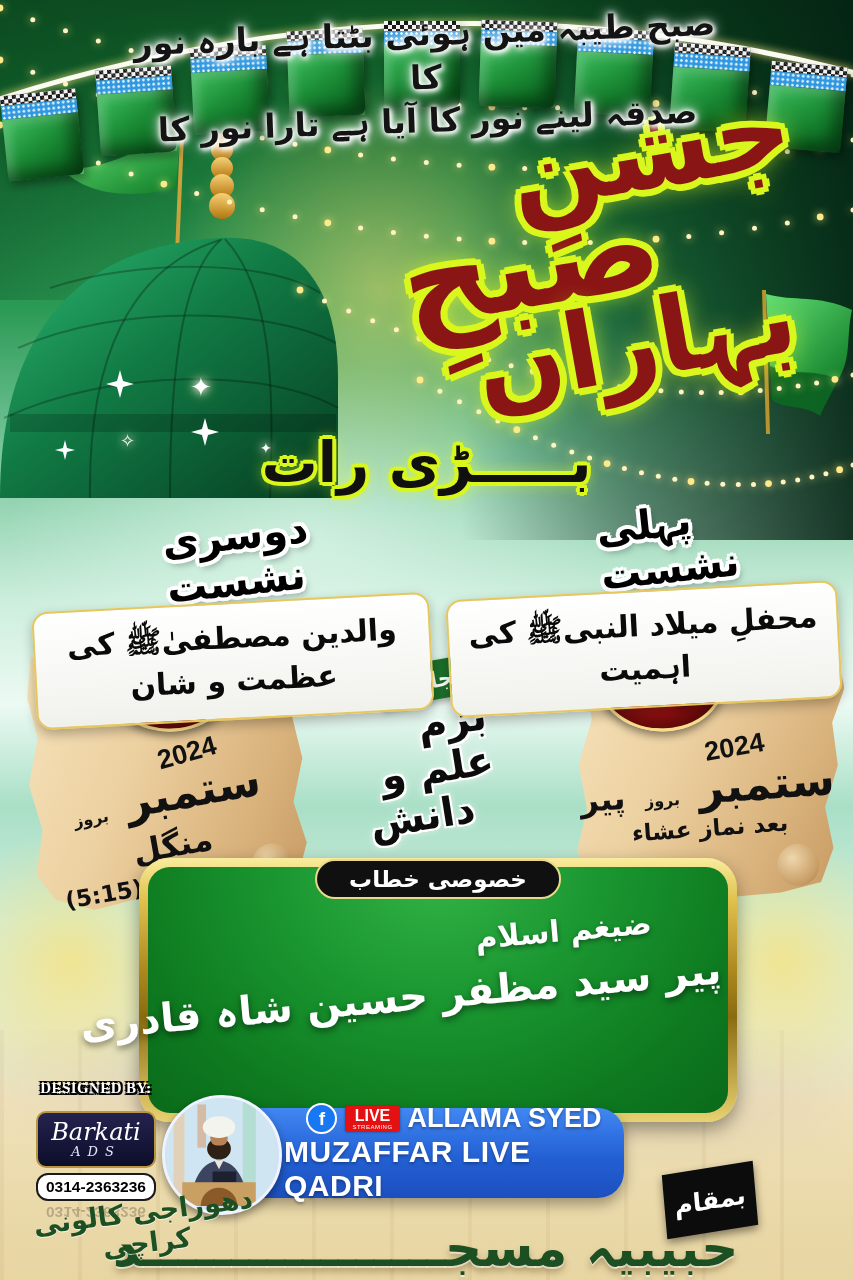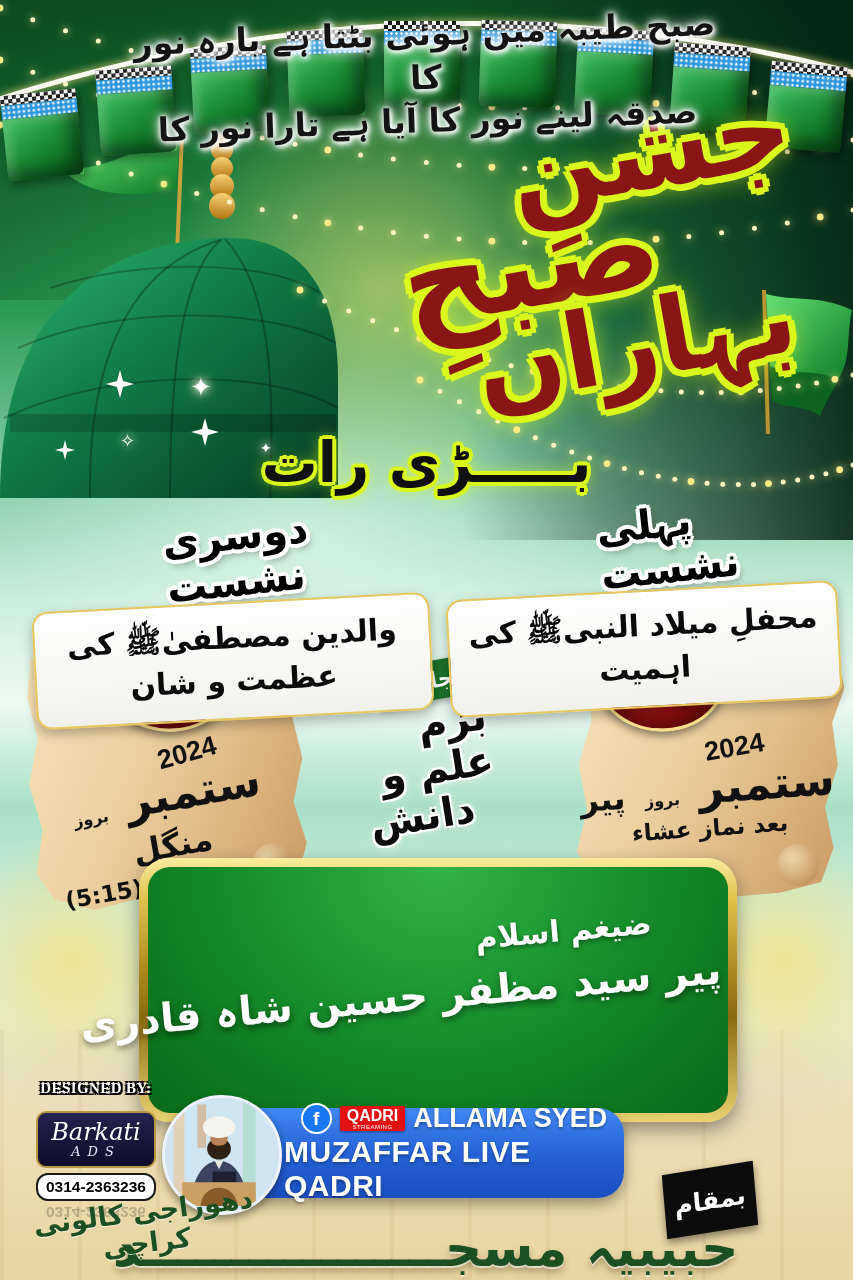--- a/index.html
+++ b/index.html
@@ -495,20 +495,21 @@
         <span>ستمبر</span>
         <span class="scroll-prefix">بروز</span>
         <span class="scroll-weekday">منگل</span>
       </div>
       <div class="scroll-time">بعد اذانِ فجر (5:15)</div>
     </div>
   </div>
 
   <div class="banner">
     <div class="banner-inner">
+      <div class="special-badge">خصوصی خطاب</div>
       <div class="honorific">ضیغم اسلام</div>
       <div class="speaker-name">پیر سید مظفر حسین شاہ قادری</div>
     </div>
   </div>
 
   <div class="designer">
     <div class="designer-heading">DESIGNED BY:</div>
     <div class="designer-box">
       <div class="designer-brand">Barkati</div>
       <div class="designer-sub">ADS</div>
@@ -531,21 +532,21 @@
         <ellipse cx="50" cy="27" rx="15" ry="10" fill="#f4f4ee"></ellipse>
         <rect x="44" y="68" width="22" height="10" rx="1" fill="#1c2030"></rect>
         <rect x="16" y="78" width="68" height="22" fill="#c99f62"></rect>
         <path d="M33,100 A17,17 0 0 1 67,100 Z" fill="#8a5a28"></path>
       </svg>
     </div>
     <div class="live-content">
       <div class="live-row">
         <div class="fb-circle">f</div>
         <div class="live-badge">
-          <span class="live-word">QADRI</span>
+          <span class="live-word">LIVE</span>
           <span class="streaming-word">STREAMING</span>
         </div>
         <div class="live-line1">ALLAMA SYED</div>
       </div>
       <div class="live-line2">MUZAFFAR LIVE QADRI</div>
     </div>
   </div>
 
   <div class="venue-badge">بمقام</div>
   <div class="venue-masjid">حبیبیہ مسجـــــــــــــــــد</div>

